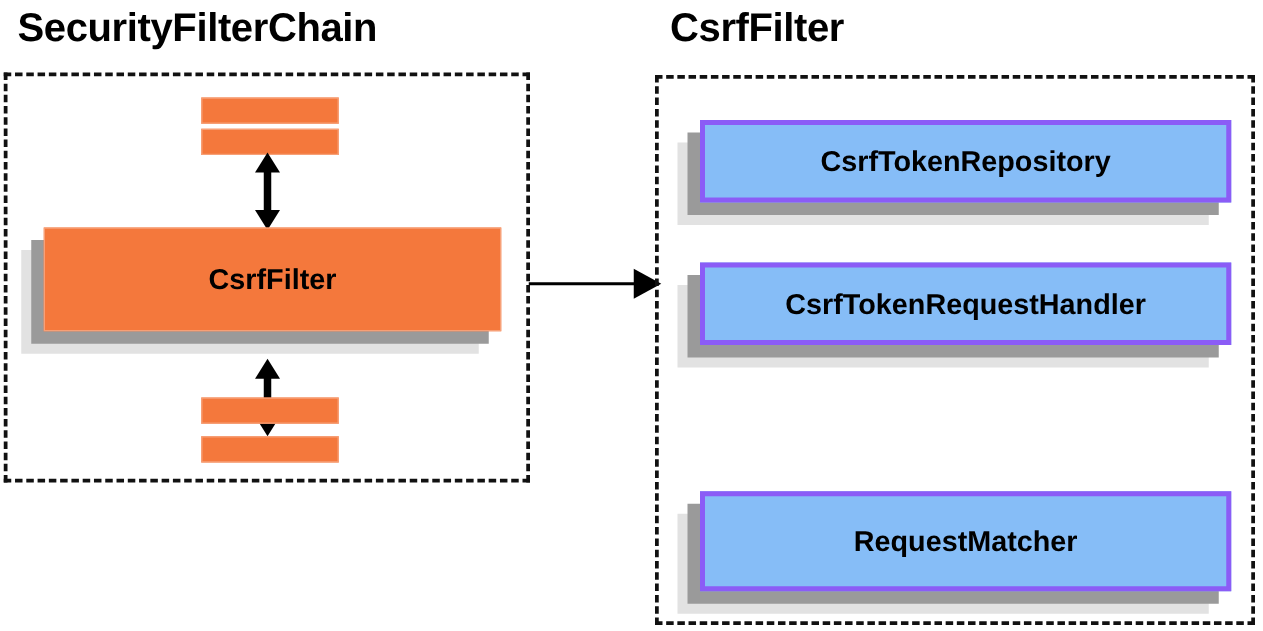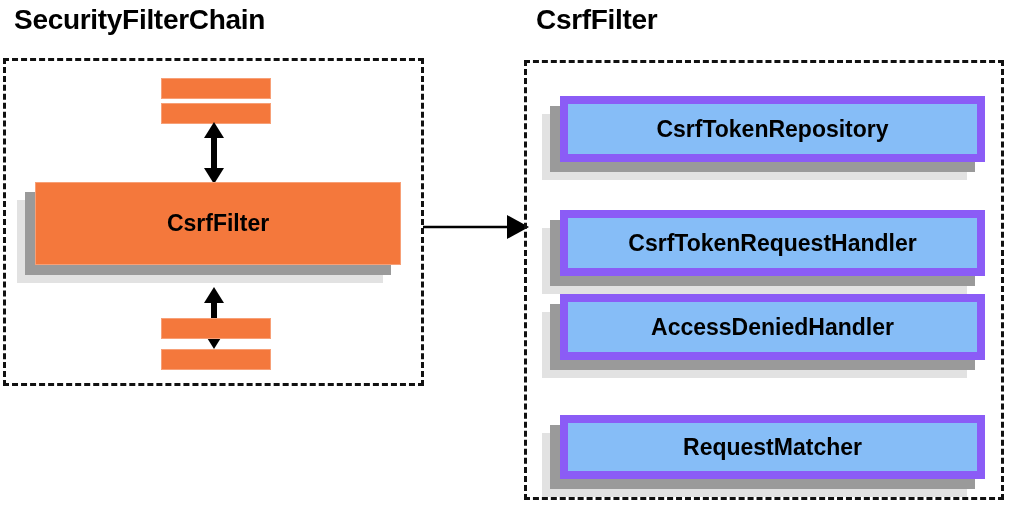--- a/index.html
+++ b/index.html
@@ -8,21 +8,21 @@
     background:#ffffff;
     font-family:"Liberation Sans", sans-serif;
     overflow:hidden;
   }
   #stage{position:relative;width:1010px;height:505px;}
 
   
   .panel-title{
     position:absolute;
     font-weight:bold;
-    font-size:28px;
+    font-size:32px;
     color:#000000;
     white-space:nowrap;
     letter-spacing:-0.3px;
   }
   #title-left{left:14px;top:4px;}
   #title-right{left:536px;top:4px;}
 
   
   .dashed-panel{
     position:absolute;
@@ -56,21 +56,21 @@
   
   .orange .face{
     background:#f4783c;
     border:1px solid #f7a077;
   }
   .orange .label{font-size:23px;}
 
   
   .blue .face{
     background:#86bdf7;
-    border:8px solid #8b5cf6;
+    border:4px solid #8b5cf6;
   }
   .blue .label{font-size:23px;}
 
   
   .strip{
     position:absolute;
     background:#f4783c;
     border:1px solid #f7a077;
     box-sizing:border-box;
   }
@@ -131,29 +131,22 @@
   </div>
 
   <div class="node blue" style="left:560px;top:210px;width:425px;height:66px;">
     <div class="sh-light"></div>
     <div class="sh-dark"></div>
     <div class="face">
       <span class="label">CsrfTokenRequestHandler</span>
     </div>
   </div>
 
-  <div class="node blue" style="left:560px;top:294px;width:425px;height:66px;">
-    <div class="sh-light"></div>
-    <div class="sh-dark"></div>
-    <div class="face">
-      <span class="label">AccessDeniedHandler</span>
-    </div>
-  </div>
 
-  <div class="node blue" style="left:560px;top:415px;width:425px;height:64px;">
+  <div class="node blue" style="left:560px;top:393px;width:425px;height:80px;">
     <div class="sh-light"></div>
     <div class="sh-dark"></div>
     <div class="face">
       <span class="label">RequestMatcher</span>
     </div>
   </div>
 
 </div>
 
 </body></html>

